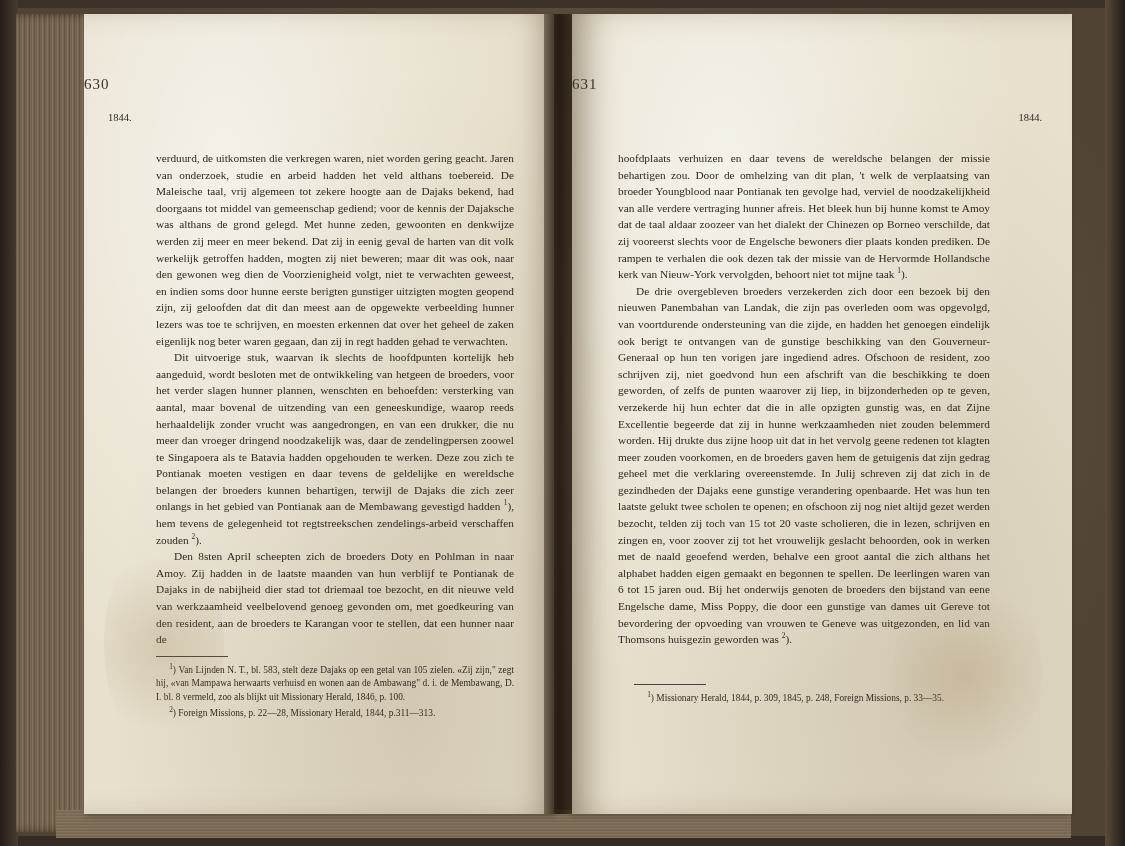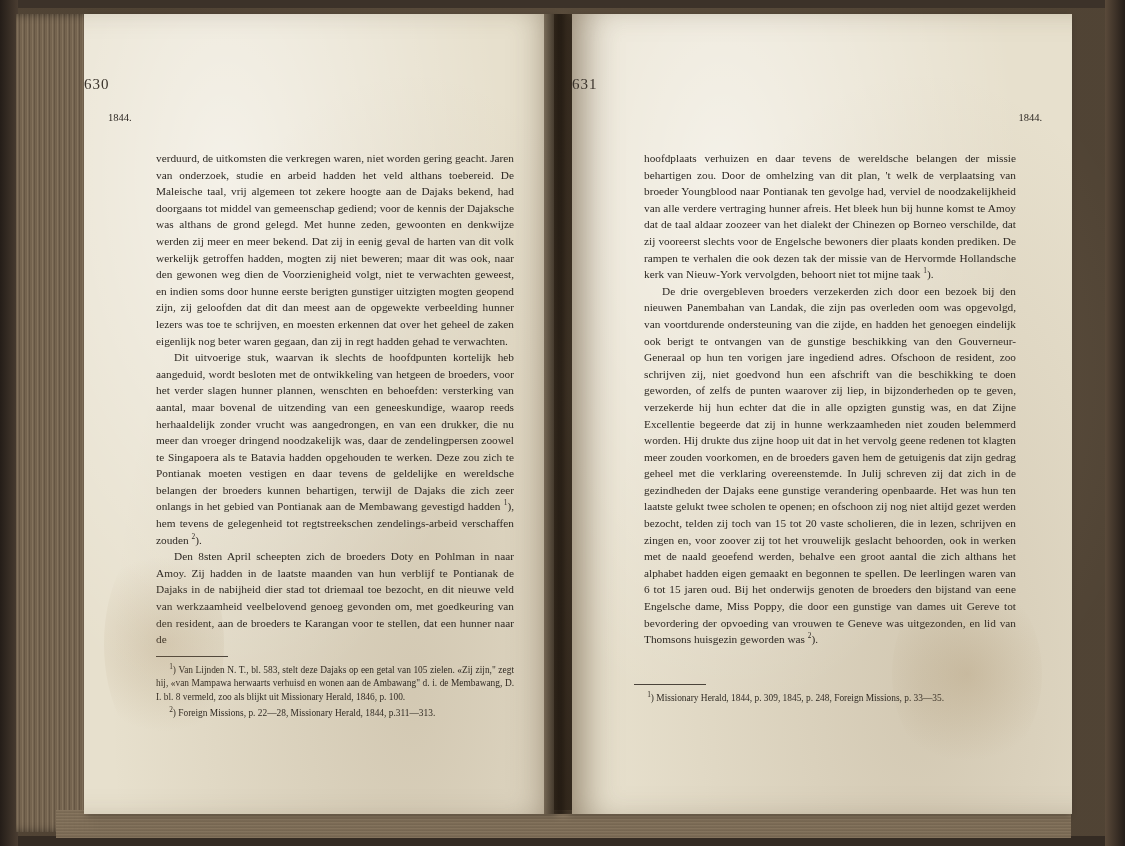--- a/index.html
+++ b/index.html
@@ -183,21 +183,21 @@
 
     <div class="gutter"></div>
 
     <div class="page page-right">
       <div class="page-inner" style="left:0; right:16px; top:62px;">
         <div class="folio">631</div>
       </div>
 
       <div class="marginal" style="right:30px; top:98px;">1844.</div>
 
-      <div class="page-inner col" style="left:72px; width:372px; top:96px;">
+      <div class="page-inner col" style="left:46px; width:372px; top:96px;">
         <p class="hang">hoofdplaats verhuizen en daar tevens de wereldsche belangen der missie behartigen zou. Door de omhelzing van dit plan, 't welk de verplaatsing van broeder Youngblood naar Pontianak ten gevolge had, verviel de noodzakelijkheid van alle verdere vertraging hunner afreis. Het bleek hun bij hunne komst te Amoy dat de taal aldaar zoozeer van het dialekt der Chinezen op Borneo verschilde, dat zij vooreerst slechts voor de Engelsche bewoners dier plaats konden prediken. De rampen te verhalen die ook dezen tak der missie van de Hervormde Hollandsche kerk van Nieuw-York vervolgden, behoort niet tot mijne taak <sup>1</sup>).</p>
         <p>De drie overgebleven broeders verzekerden zich door een bezoek bij den nieuwen Panembahan van Landak, die zijn pas overleden oom was opgevolgd, van voortdurende ondersteuning van die zijde, en hadden het genoegen eindelijk ook berigt te ontvangen van de gunstige beschikking van den Gouverneur-Generaal op hun ten vorigen jare ingediend adres. Ofschoon de resident, zoo schrijven zij, niet goedvond hun een afschrift van die beschikking te doen geworden, of zelfs de punten waarover zij liep, in bijzonderheden op te geven, verzekerde hij hun echter dat die in alle opzigten gunstig was, en dat Zijne Excellentie begeerde dat zij in hunne werkzaamheden niet zouden belemmerd worden. Hij drukte dus zijne hoop uit dat in het vervolg geene redenen tot klagten meer zouden voorkomen, en de broeders gaven hem de getuigenis dat zijn gedrag geheel met die verklaring overeenstemde. In Julij schreven zij dat zich in de gezindheden der Dajaks eene gunstige verandering openbaarde. Het was hun ten laatste gelukt twee scholen te openen; en ofschoon zij nog niet altijd gezet werden bezocht, telden zij toch van 15 tot 20 vaste scholieren, die in lezen, schrijven en zingen en, voor zoover zij tot het vrouwelijk geslacht behoorden, ook in werken met de naald geoefend werden, behalve een groot aantal die zich althans het alphabet hadden eigen gemaakt en begonnen te spellen. De leerlingen waren van 6 tot 15 jaren oud. Bij het onderwijs genoten de broeders den bijstand van eene Engelsche dame, Miss Poppy, die door een gunstige van dames uit Gereve tot bevordering der opvoeding van vrouwen te Geneve was uitgezonden, en lid van Thomsons huisgezin geworden was <sup>2</sup>).</p>
       </div>
 
       <div class="page-inner" style="left:62px; width:372px; top:660px;">
         <div class="footnote-rule"></div>
         <div class="footnotes">
           <p><sup>1</sup>) Missionary Herald, 1844, p. 309, 1845, p. 248, Foreign Missions, p. 33—35.</p>
         </div>
       </div>

